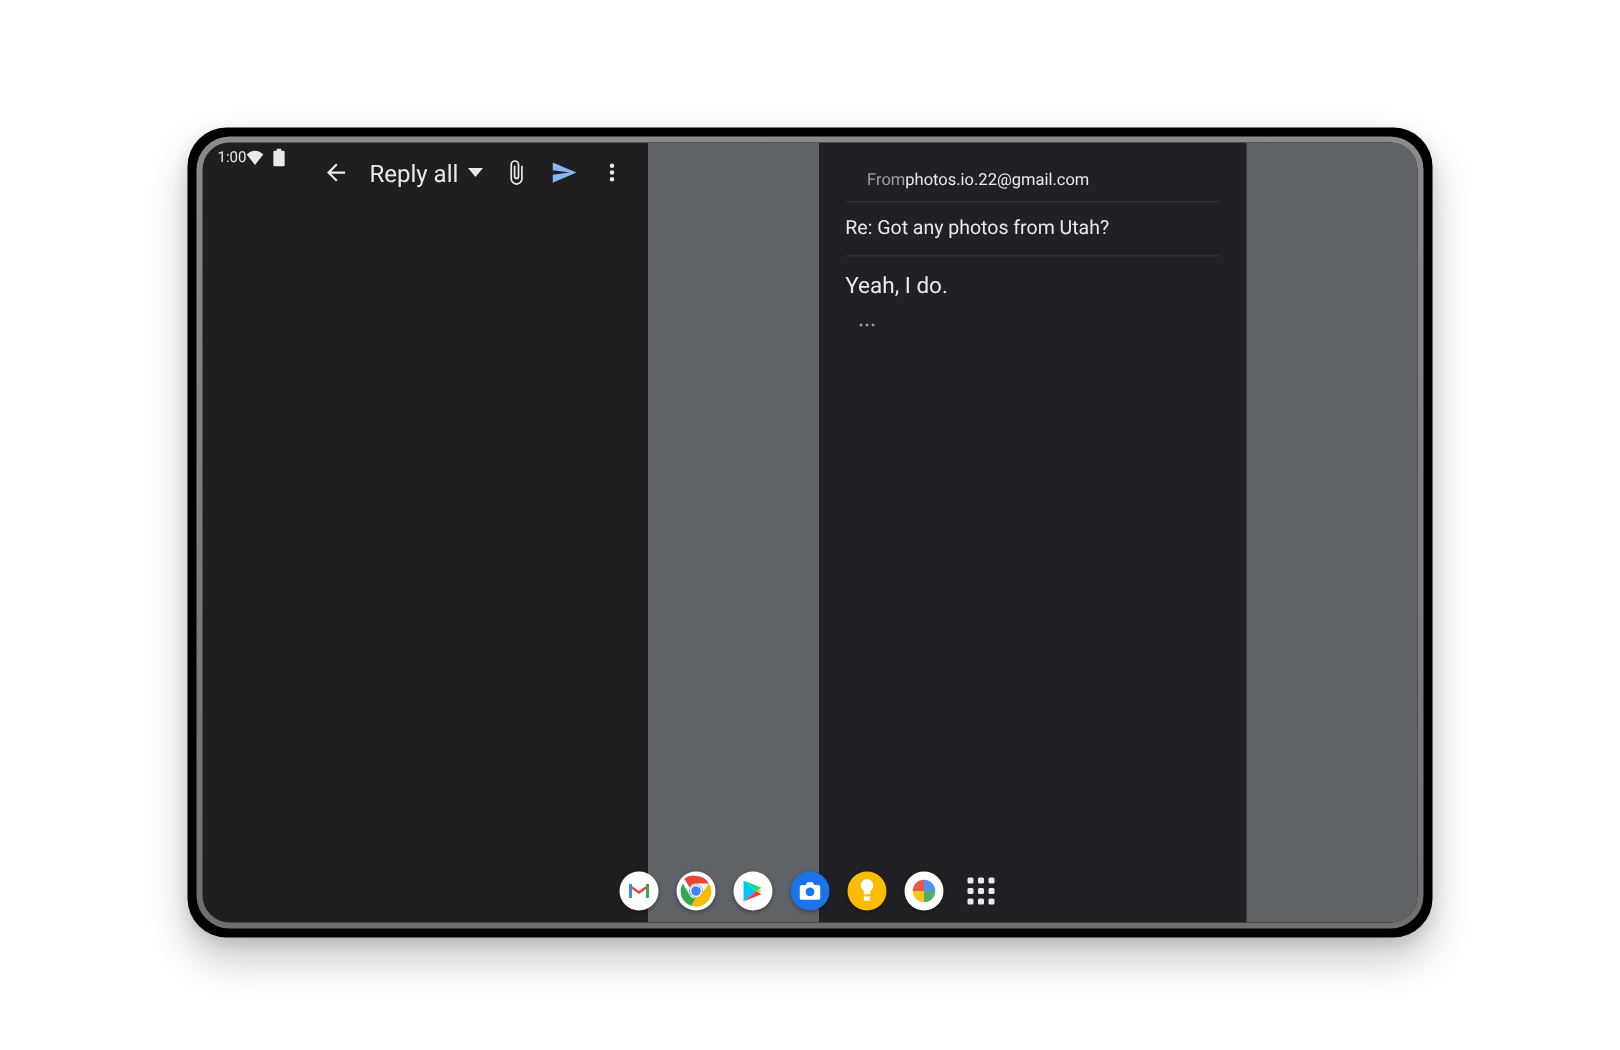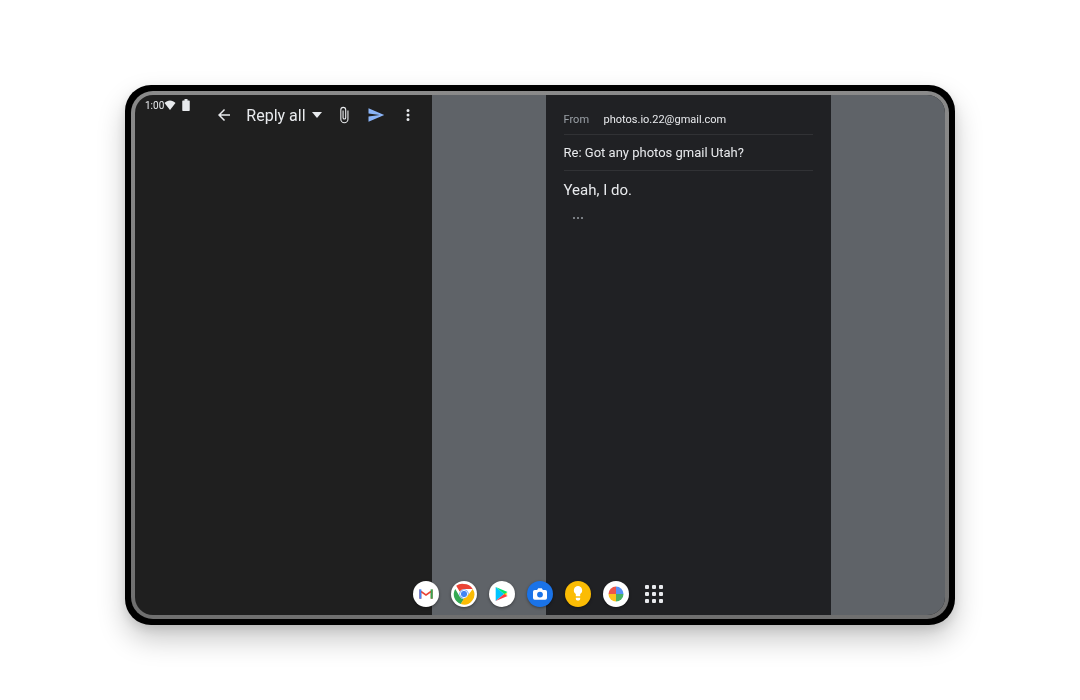--- a/index.html
+++ b/index.html
@@ -96,20 +96,21 @@
     font-size: 12px;
     overflow-y: auto;
   }
 
   .row {
     display: flex;
     align-items: center;
     padding: 8px 0;
     border-bottom: 1px solid rgba(255,255,255,0.08);
     font-size: 12px;
+    text-align: right;
   }
   .row-label {
     color: #9aa0a6;
     width: 40px;
     flex-shrink: 0;
     font-size: 11px;
   }
   .row-value { color: #e8eaed; font-size: 11px; }
 
   .chip {
@@ -244,21 +245,21 @@
 
         <div class="compose-pane">
 
           <div class="row">
             <span class="row-label">From</span>
             <span class="row-value">photos.io.22@gmail.com</span>
           </div>
 
 
           <div class="subject-row">
-            <span>Re: Got any photos gmail Utah?</span>
+            <span>Re: Got any photos from Utah?</span>
           </div>
 
           <div class="body-row">
             <span>Yeah, I do.</span>
           </div>
 
           <div class="quoted-toggle">•••</div>
 
         </div>
 

